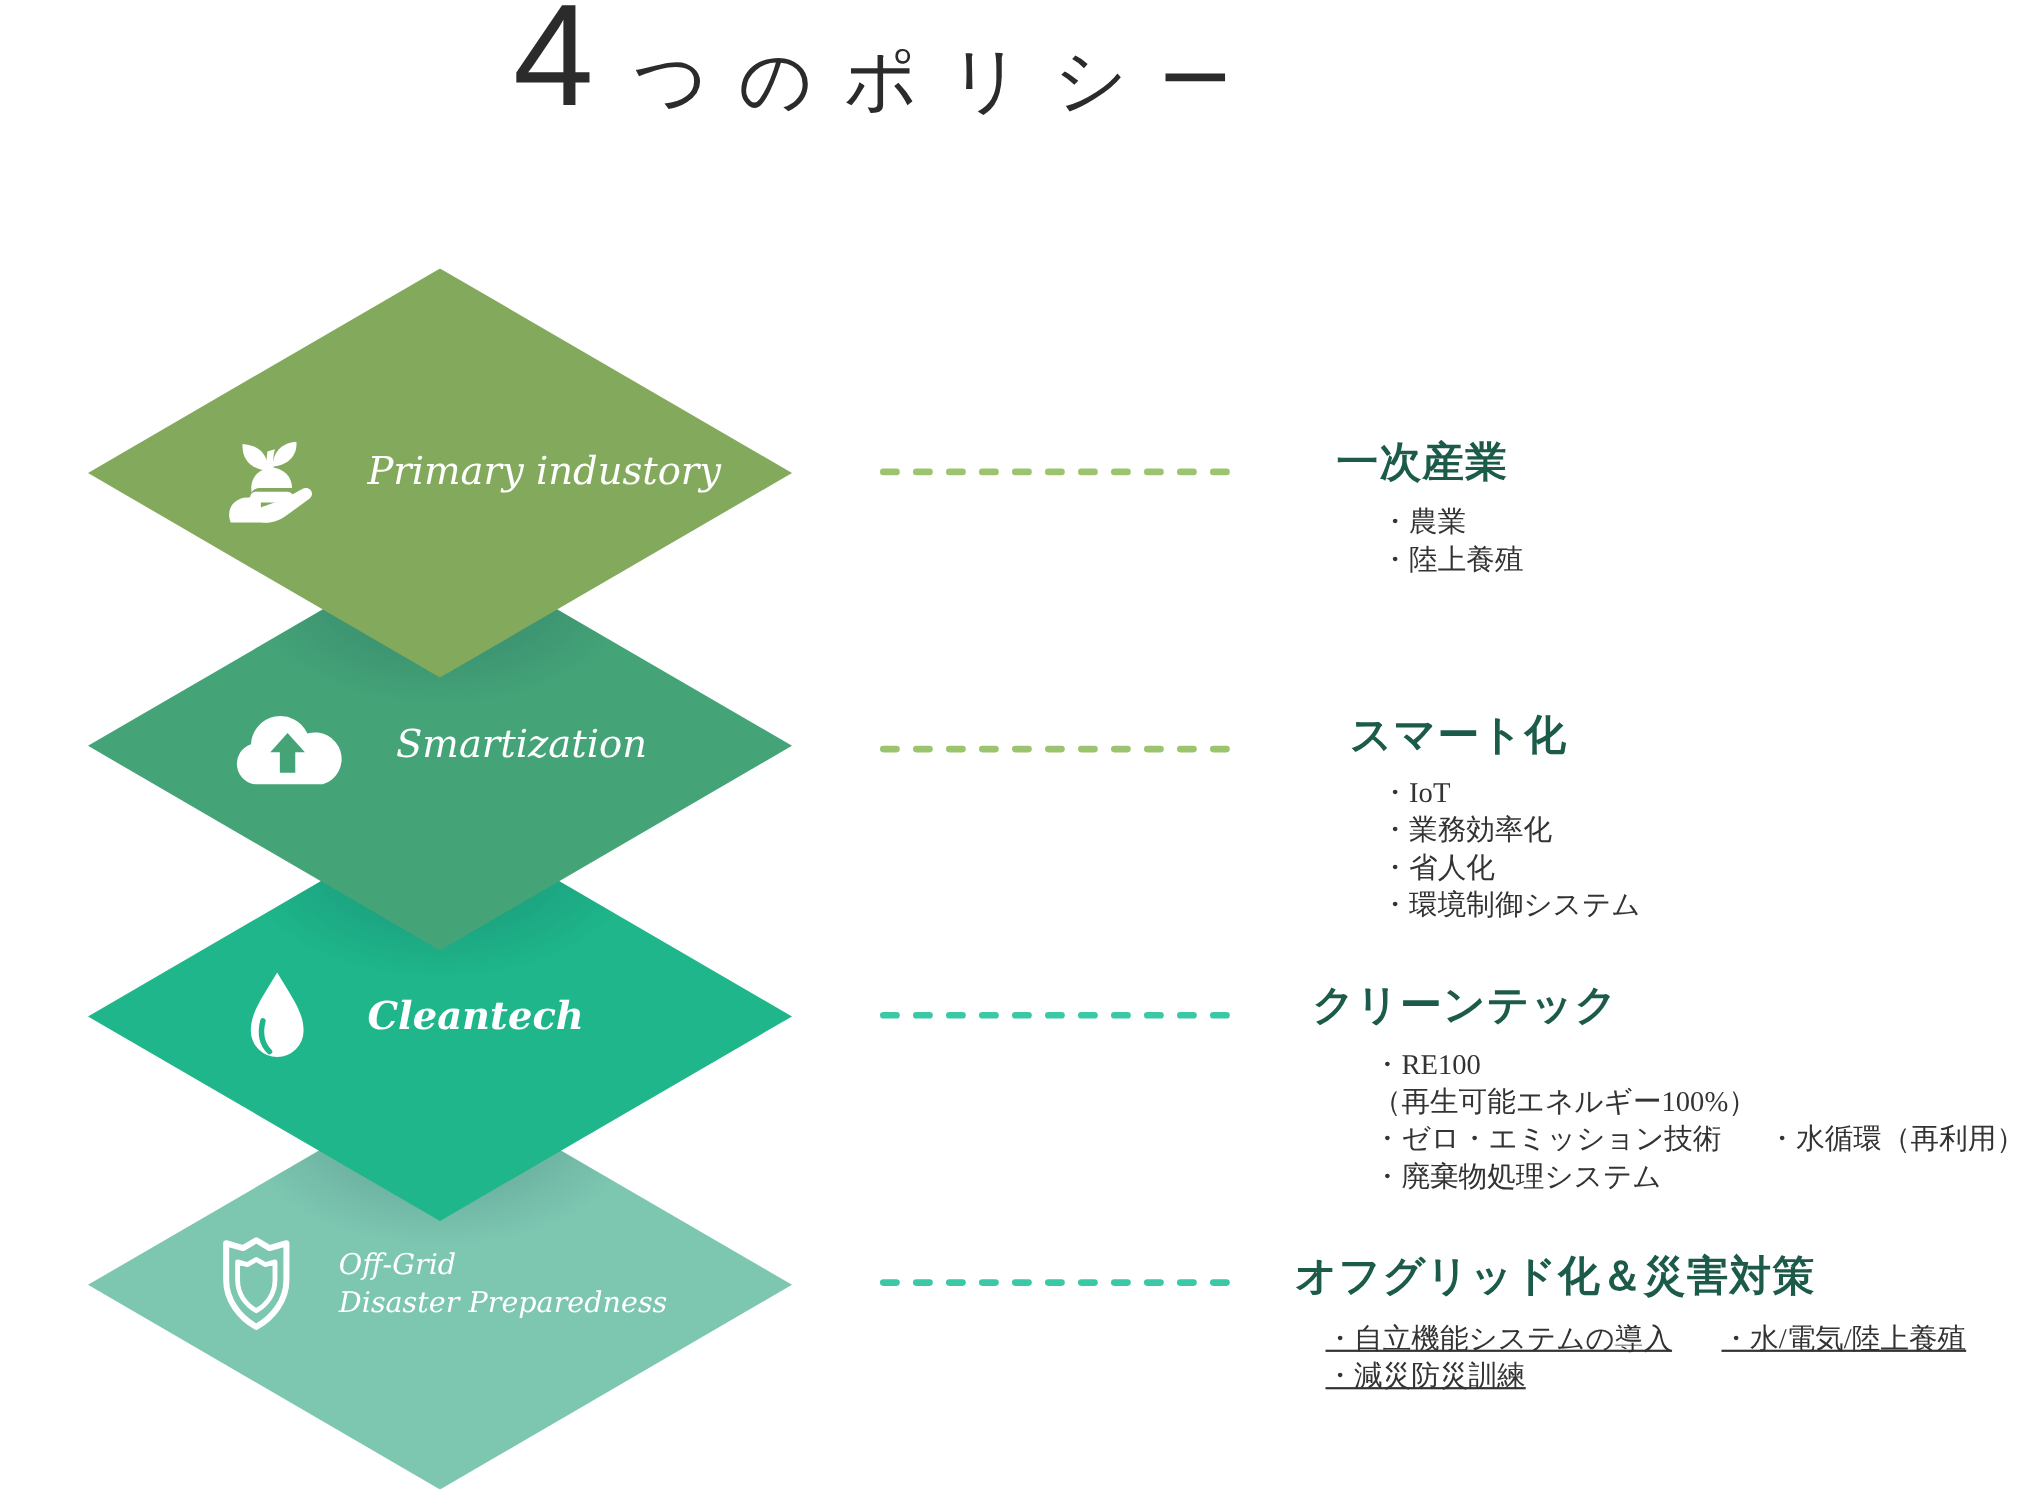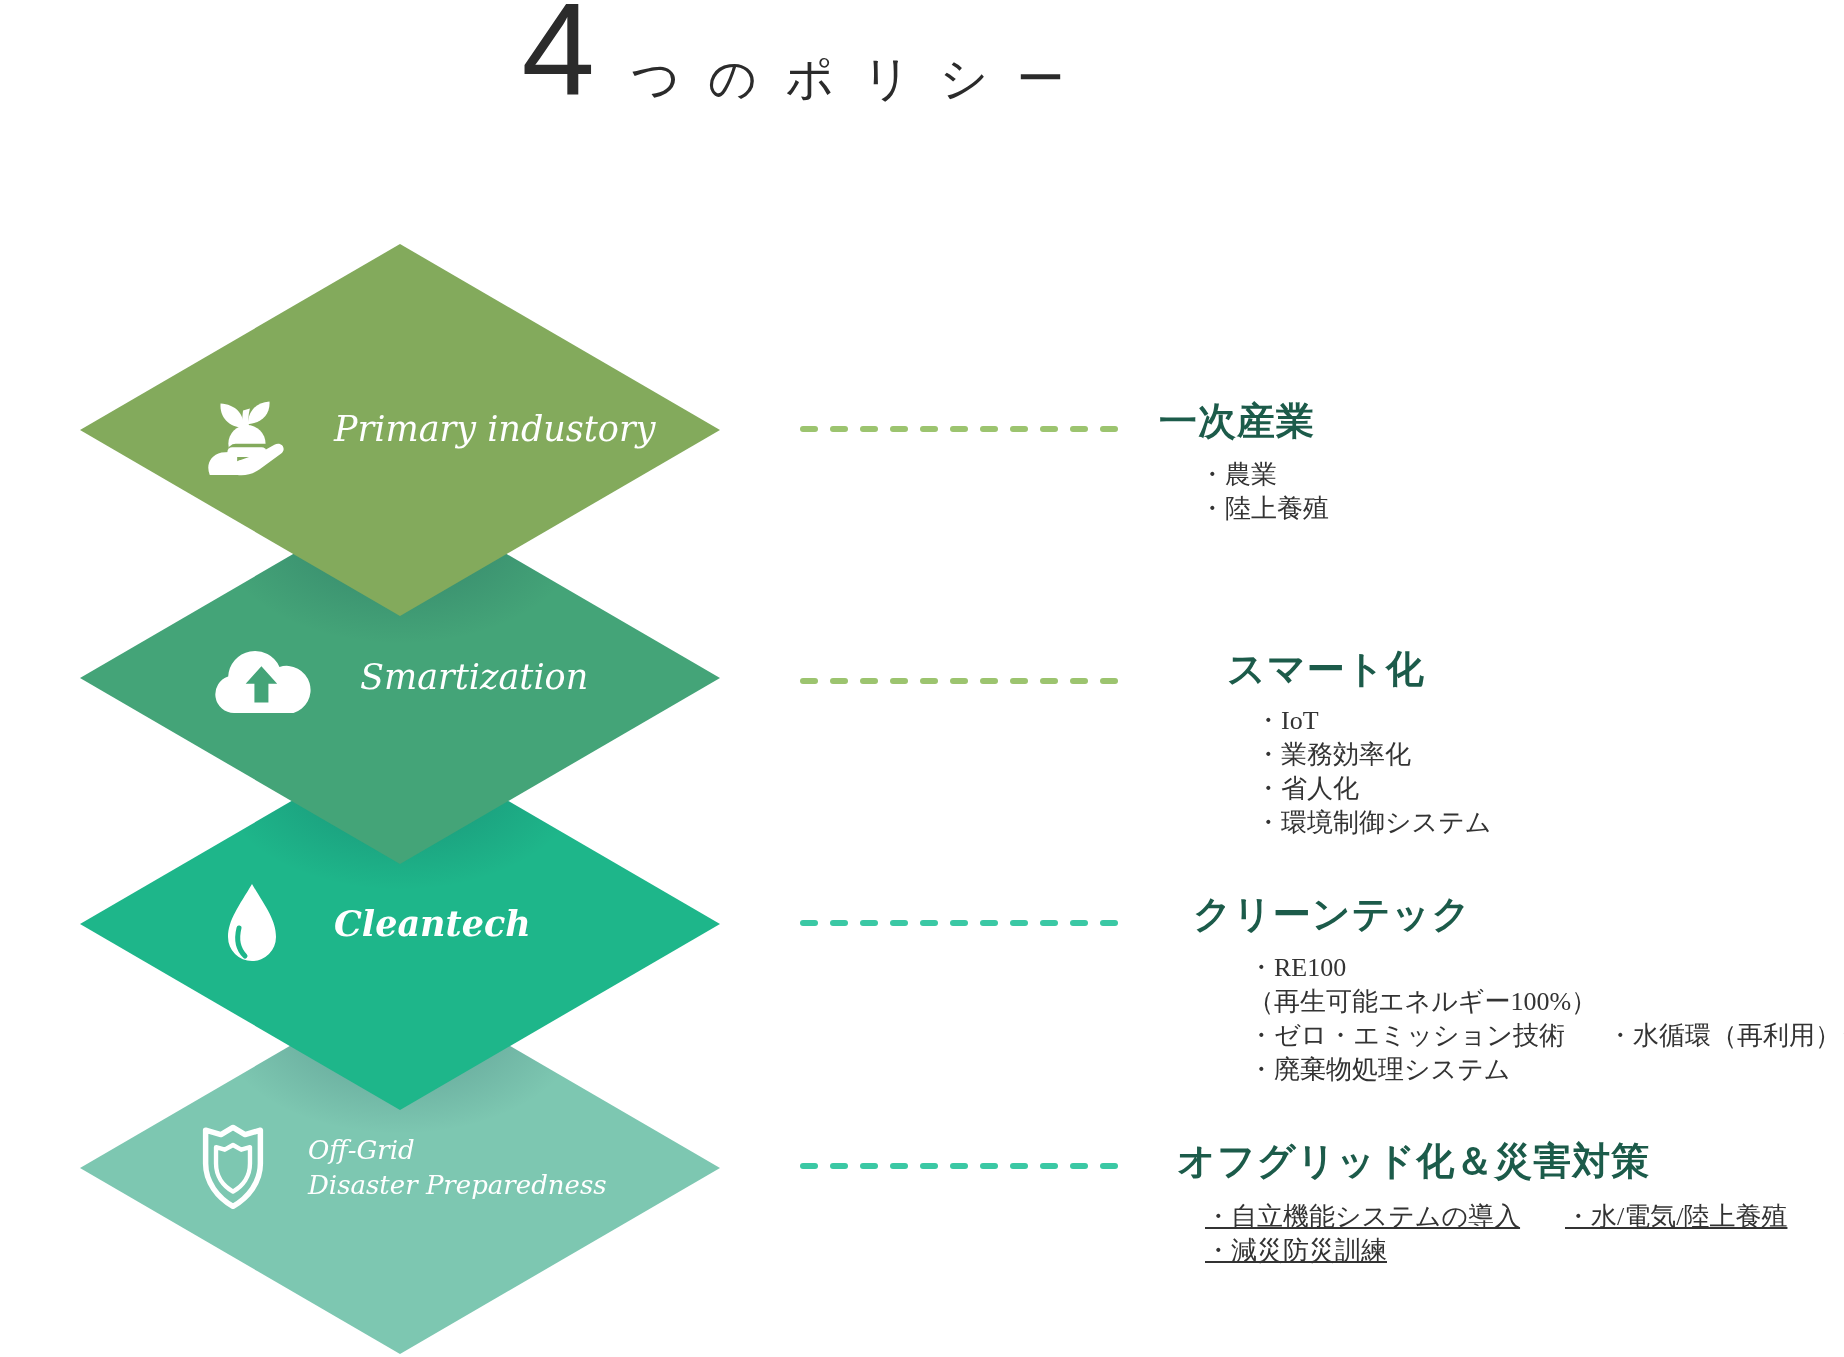--- a/index.html
+++ b/index.html
@@ -12,21 +12,21 @@
     position:absolute;left:0;top:-26px;width:1844px;
     text-align:center;padding-right:230px;box-sizing:border-box;
     color:var(--title-color);white-space:nowrap;
   }
   .title-num{
     font-family:"Liberation Sans",sans-serif;font-weight:300;
     font-size:132px;letter-spacing:10px;vertical-align:baseline;
   }
   .title-text{
     font-family:Liberation Sans, sans-serif;font-weight:500;
-    font-size:48px;letter-spacing:28px;margin-left:26px;vertical-align:baseline;
+    font-size:66px;letter-spacing:28px;margin-left:26px;vertical-align:baseline;
   }
   
   .policy .diamond{
     position:absolute;left:80px;width:640px;height:372px;
     clip-path:polygon(50% 0,100% 50%,50% 100%,0 50%);
     background:var(--dcolor);
   }
   .p0 .diamond{top:244px;z-index:40;}
   .p1 .diamond{top:492px;z-index:30;}
   .p2 .diamond{top:738px;z-index:20;}
@@ -53,21 +53,21 @@
   .p3 .label{font-size:26px;}
   
   .dashes{position:absolute;left:800px;display:flex;gap:12px;}
   .p0 .dashes{top:426px;}
   .p1 .dashes{top:678px;}
   .p2 .dashes{top:920px;}
   .p3 .dashes{top:1163px;}
   .dash{width:18px;height:6px;border-radius:3px;}
   
   .textblock{position:absolute;}
-  .p0 .textblock{left:1159px;top:398px;}
+  .p0 .textblock{left:1215px;top:398px;}
   .p1 .textblock{left:1227px;top:646px;}
   .p2 .textblock{left:1193px;top:891px;}
   .p3 .textblock{left:1177px;top:1138px;}
   .heading{
     margin:0;font-family:"Liberation Serif",serif;font-weight:700;
     font-size:38px;line-height:46px;color:var(--heading-color);
     letter-spacing:1px;white-space:nowrap;
   }
   .bullets{
     font-family:"Liberation Serif",serif;font-size:26px;line-height:34px;

